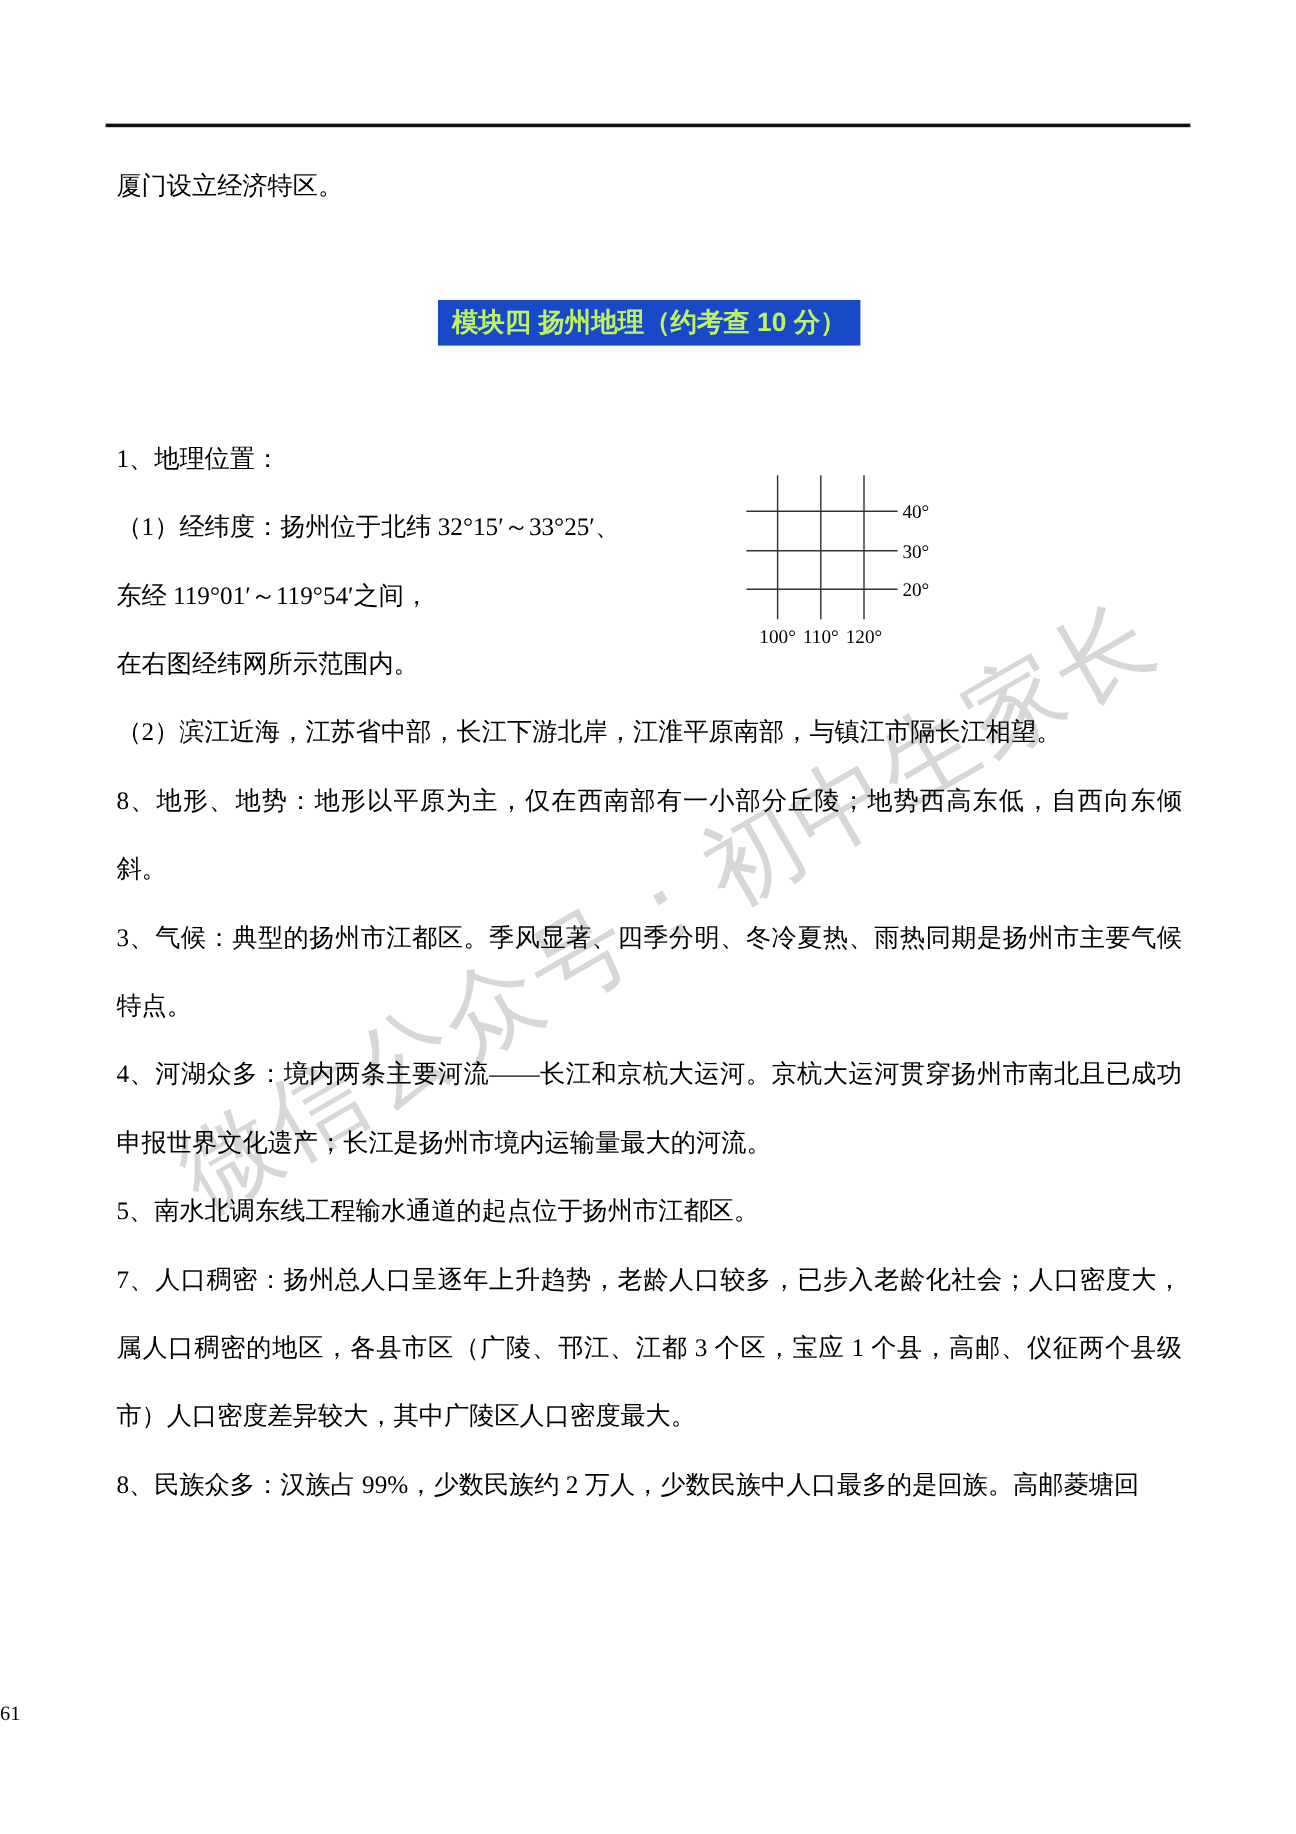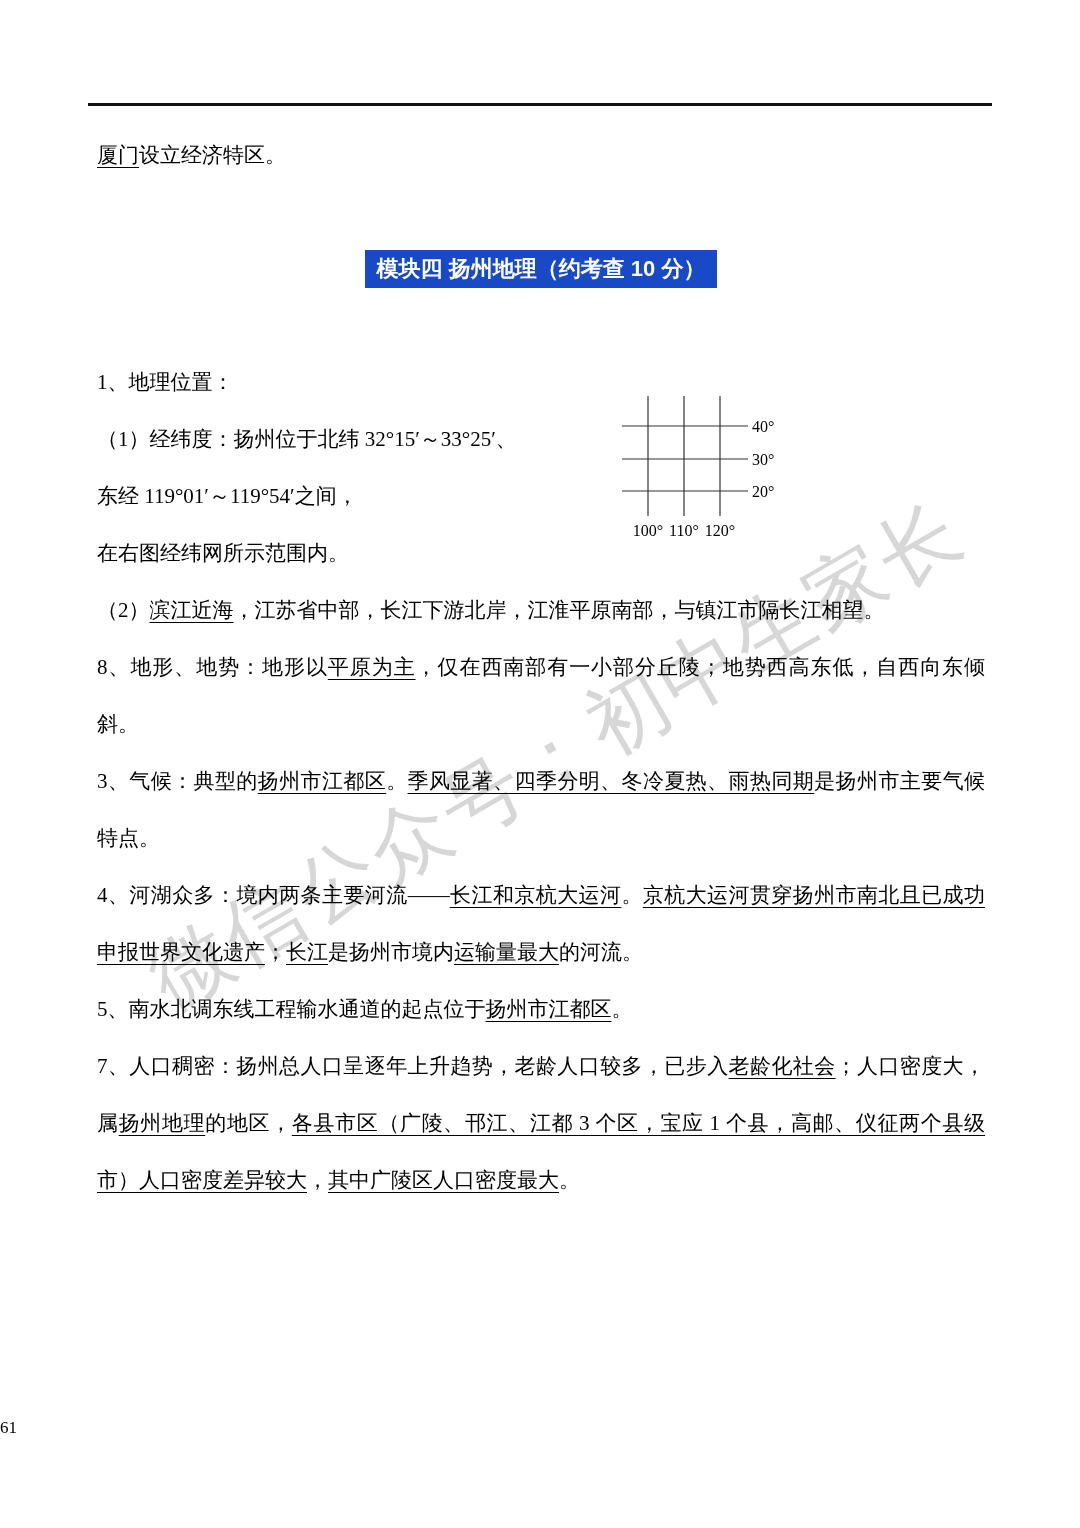--- a/index.html
+++ b/index.html
@@ -40,27 +40,26 @@
     left: 97px;
     right: 95px;
     top: 127px;
     font-size: 21px;
     line-height: 57px;
     text-align: justify;
     z-index: 2;
   }
   .para { margin: 0; }
   .u {
-    text-decoration: underline;
     text-underline-offset: 5px;
     text-decoration-thickness: 1px;
   }
   .banner {
     background: #1849c6;
-    color: #ffffff;
+    color: #bef264;
     font-weight: bold;
     font-size: 22px;
     line-height: 38px;
     padding: 0 12px;
     width: fit-content;
     margin: 66px auto 66px auto;
     text-align: center;
     font-family: "Liberation Sans", sans-serif;
   }
   .diagram {
@@ -93,21 +92,22 @@
       <div class="banner">模块四 扬州地理（约考查 10 分）</div>
       <p class="para"><span>1、地理位置：</span></p>
       <p class="para"><span>（1）经纬度：扬州位于北纬 32°15′～33°25′、</span></p>
       <p class="para"><span>东经 119°01′～119°54′之间，</span></p>
       <p class="para"><span>在右图经纬网所示范围内。</span></p>
       <p class="para"><span>（2）</span><span class="u">滨江近海</span><span>，江苏省中部，长江下游北岸，江淮平原南部，与镇江市隔长江相望。</span></p>
       <p class="para"><span>8、地形、地势：地形以</span><span class="u">平原为主</span><span>，仅在西南部有一小部分丘陵；地势西高东低，自西向东倾斜。</span></p>
       <p class="para"><span>3、气候：典型的</span><span class="u">扬州市江都区</span><span>。</span><span class="u">季风显著、四季分明、冬冷夏热、雨热同期</span><span>是扬州市主要气候特点。</span></p>
       <p class="para"><span>4、河湖众多：境内两条主要河流——</span><span class="u">长江和京杭大运河</span><span>。</span><span class="u">京杭大运河贯穿扬州市南北且已成功申报世界文化遗产</span><span>；</span><span class="u">长江</span><span>是扬州市境内</span><span class="u">运输量最大</span><span>的河流。</span></p>
       <p class="para"><span>5、南水北调东线工程输水通道的起点位于</span><span class="u">扬州市江都区</span><span>。</span></p>
-      <p class="para"><span>7、人口稠密：扬州总人口呈逐年上升趋势，老龄人口较多，已步入</span><span class="u">老龄化社会</span><span>；人口密度大，属</span><span class="u">扬州地理</span><span>的地区，</span><span class="u">各县市区（广陵、邗江、江都 3 个区，宝应 1 个县，高邮、仪征两个县级市）人口密度差异较大</span><span>，</span><span class="u">其中广陵区人口密度最大</span><span>。</span></p>
+      <p class="para"><span>7、人口稠密：扬州总人口呈逐年上升趋势，老龄人口较多，已步入</span><span class="u">老龄化社会</span><span>；人口密度大，属</span><span class="u">人口稠密</span><span>的地区，</span><span class="u">各县市区（广陵、邗江、江都 3 个区，宝应 1 个县，高邮、仪征两个县级市）人口密度差异较大</span><span>，</span><span class="u">其中广陵区人口密度最大</span><span>。</span></p>
+      <p class="para"><span>8、民族众多：汉族占 99%，少数民族约 2 万人，少数民族中人口最多的是回族。高邮菱塘回</span></p>
     </div>
 
   <svg class="diagram" width="180" height="155" viewBox="0 0 180 155" xmlns="http://www.w3.org/2000/svg">
     <g stroke="#333333" stroke-width="1.2">
       <line x1="30" y1="8" x2="30" y2="128"></line>
       <line x1="66" y1="8" x2="66" y2="128"></line>
       <line x1="102" y1="8" x2="102" y2="128"></line>
       <line x1="4" y1="38" x2="130" y2="38"></line>
       <line x1="4" y1="71" x2="130" y2="71"></line>
       <line x1="4" y1="103" x2="130" y2="103"></line>

